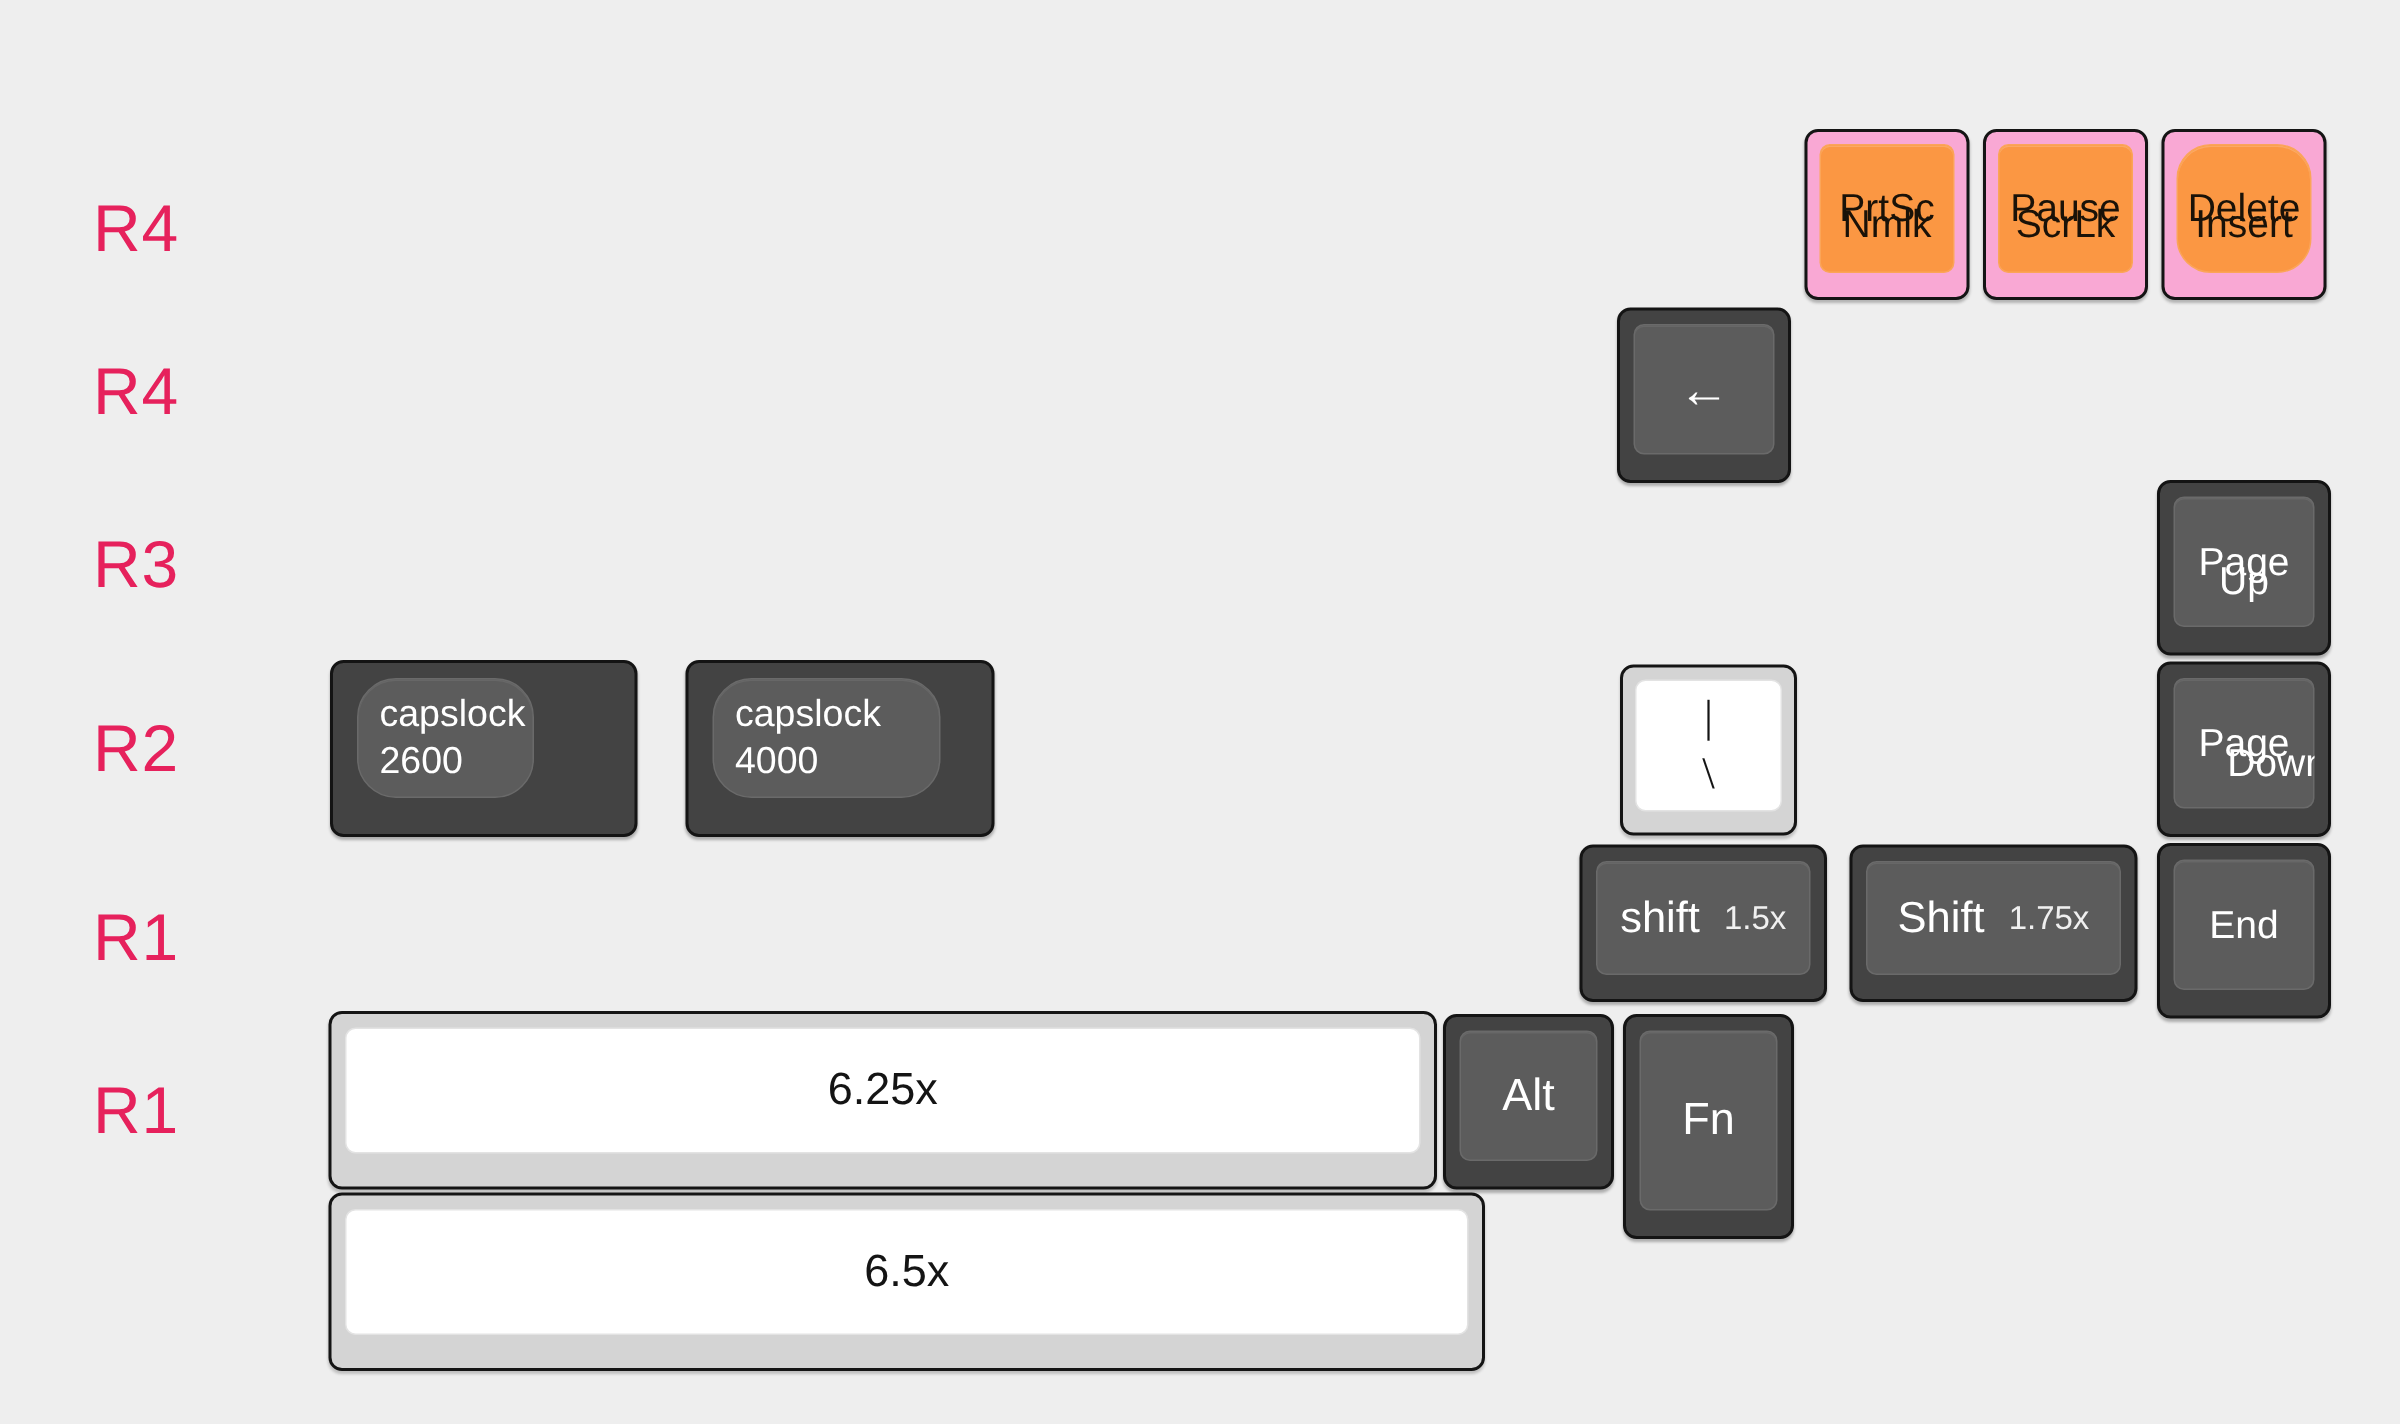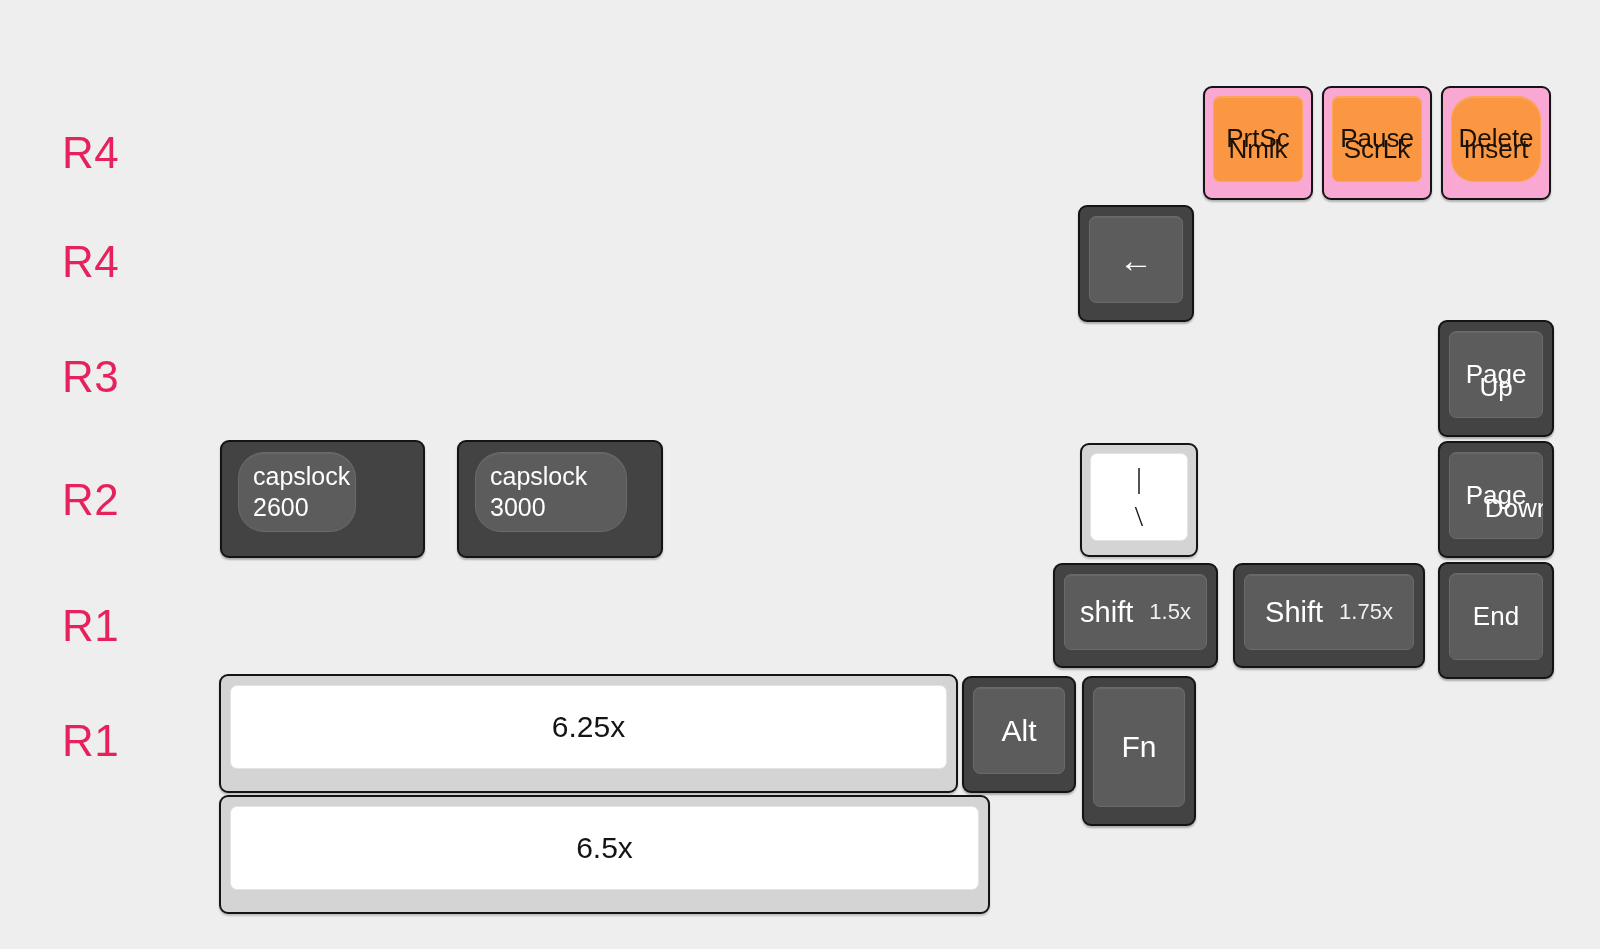--- a/index.html
+++ b/index.html
@@ -210,21 +210,21 @@
         <span>capslock</span>
         <span>2600</span>
       </div>
     </div>
   </div>
 
   <div class="key dark" style="left:457px; top:440px; width:206px; height:118px;">
     <div class="top capstop" style="left:16px; top:10px; width:152px; height:80px;">
       <div class="capstack">
         <span>capslock</span>
-        <span>3000</span>
+        <span>4000</span>
       </div>
     </div>
   </div>
 
   <div class="key white" style="left:1080px; top:443px; width:118px; height:114px;">
     <div class="top" style="left:8px; top:8px; right:8px; bottom:14px;">
       <div class="pipestack">
         <span>|</span>
         <span>\</span>
       </div>

